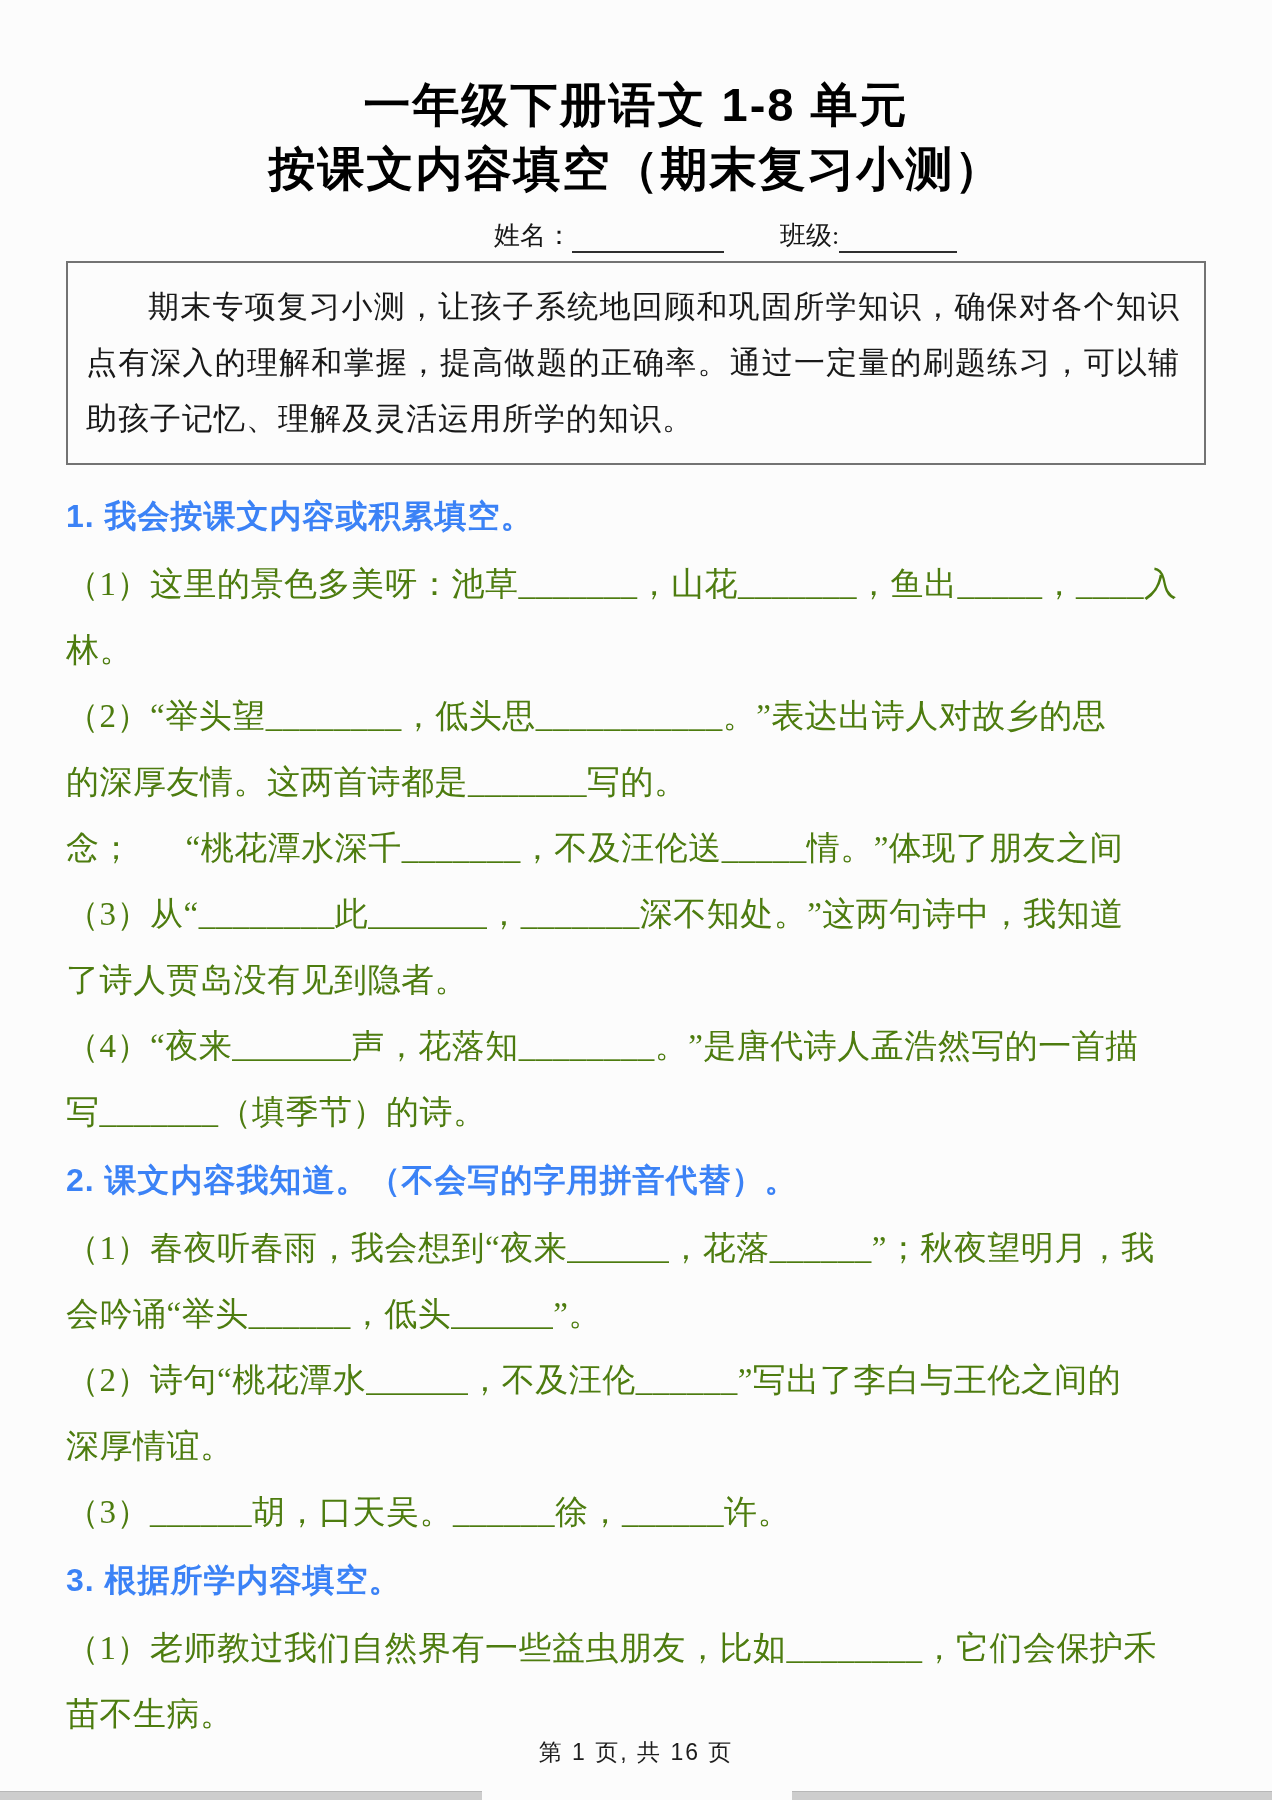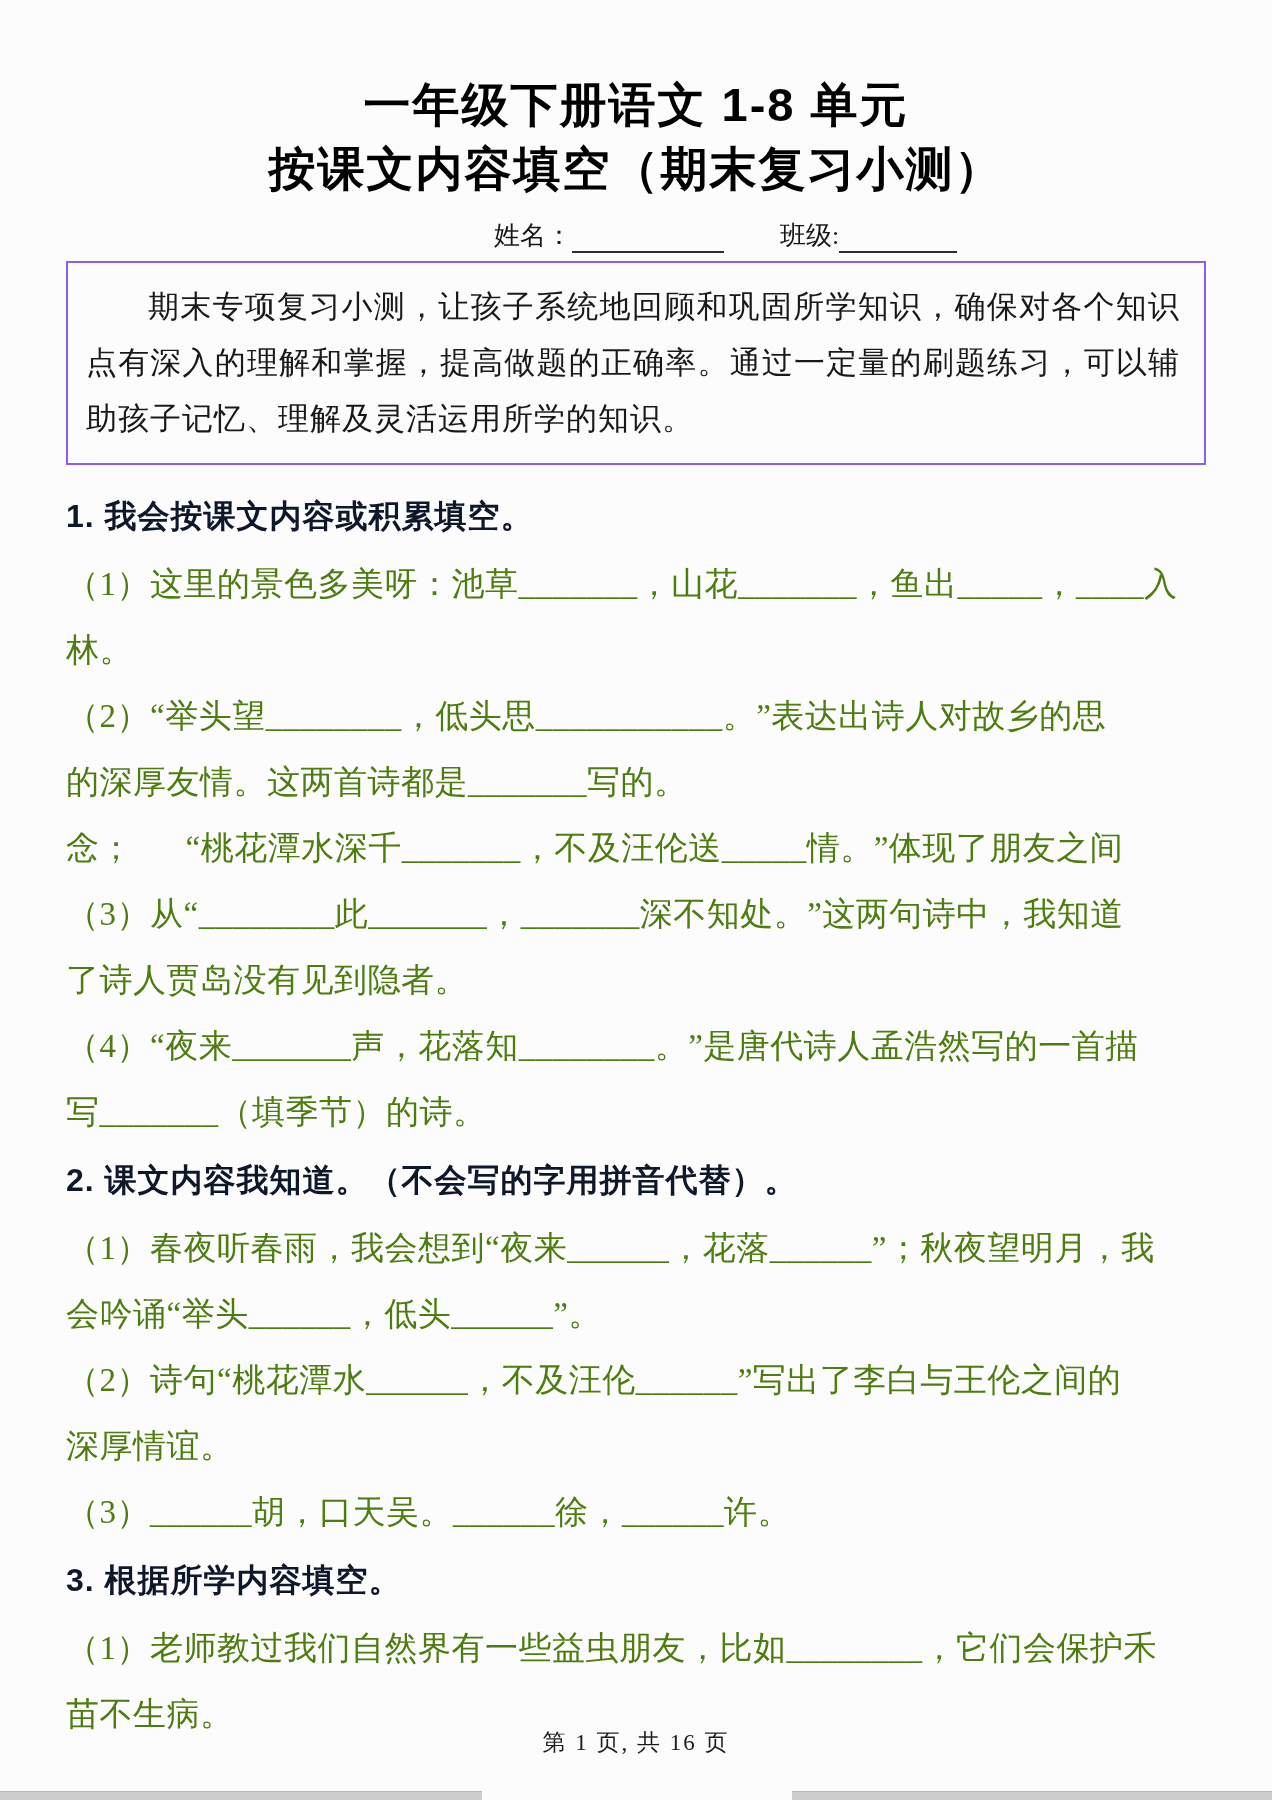--- a/index.html
+++ b/index.html
@@ -33,56 +33,56 @@
   }
   .blank-line {
     display:inline-block;
     border-bottom:2px solid #2e2e2e;
     height:36px;
   }
   .blank-name { width:152px; margin-right:56px; }
   .blank-class { width:118px; }
   .intro-box {
     margin-top:8px;
-    border:2px solid #8b5cf6;
+    border:2px solid #737373;
     padding:16px 24px 16px 18px;
     background:transparent;
   }
   .intro-box p {
     font-family:"Liberation Serif", serif;
     font-size:31px;
     line-height:56px;
     letter-spacing:1px;
     text-indent:2em;
     text-align:justify;
     color:#191919;
   }
   .content { margin-top:16px; }
   .heading {
     font-family:"Liberation Sans", sans-serif;
     font-weight:bold;
     font-size:32px;
     line-height:70px;
     letter-spacing:1px;
-    color:#0f172a;
+    color:#3b82f6;
     white-space:pre-wrap;
   }
   .line {
     font-family:"Liberation Serif", serif;
     font-size:33px;
     line-height:66px;
     letter-spacing:0.5px;
     white-space:pre-wrap;
     color:#4d7c0f;
   }
   .footer {
     position:absolute;
-    left:0; right:0; bottom:42px;
+    left:0; right:0; bottom:32px;
     text-align:center;
-    font-family:Liberation Serif, serif;
+    font-family:Liberation Sans, sans-serif;
     font-size:23px;
     letter-spacing:2px;
     color:#1c1c1c;
   }
   .page-edge {
     position:absolute; bottom:0; height:9px;
     background:#cdcdcd; border-top:1px solid #b7b7b7;
   }
   .page-edge.left  { left:0;  width:482px; }
   .page-edge.right { left:792px; right:0; }

